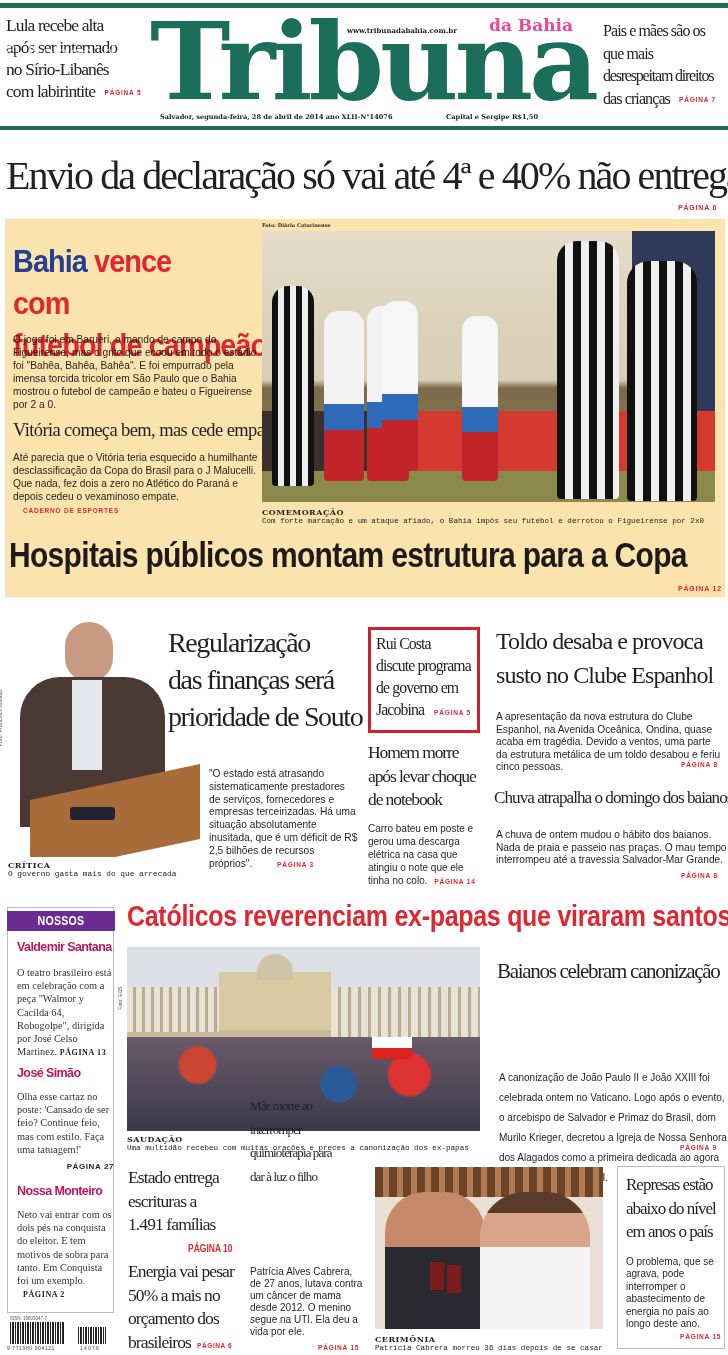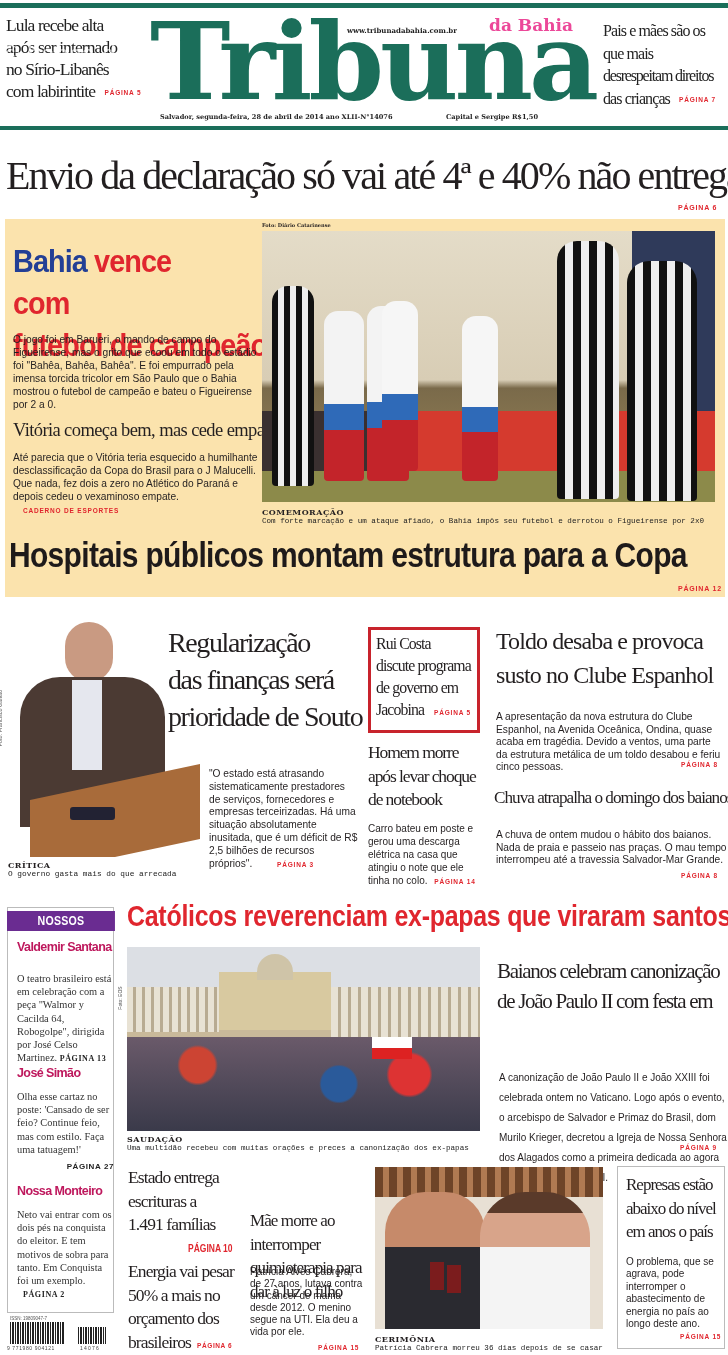--- a/index.html
+++ b/index.html
@@ -140,21 +140,21 @@
 
 <div class="abs cond" style="left:494px;top:788px;font-size:17.2px;letter-spacing:-1px;white-space:nowrap">Chuva atrapalha o domingo dos baianos</div>
 <div class="abs body" style="left:496px;top:829px;width:232px;font-size:10.2px;line-height:12.6px">A chuva de ontem mudou o hábito dos baianos. Nada de praia e passeio nas praças. O mau tempo interrompeu até a travessia Salvador-Mar Grande.</div>
 <div class="abs pg" style="left:681px;top:872px;font-size:6.5px">PÁGINA 8</div>
 
 <div class="abs col-box" style="left:7px;top:907px;width:107px;height:406px"></div>
 <div class="abs colhead" style="left:7px;top:911px;width:127px;height:20px;line-height:20px;font-size:12.5px">NOSSOS COLUNISTAS</div>
 
 <div class="abs" style="left:17px;top:940px;width:95px">
   <div class="col-name">Valdemir Santana</div>
-  <div class="col-text" style="margin-top:18px"><span>O teatro brasileiro está em celebração com a peça "Walmor y Cacilda 64, Robogolpe", dirigida por José Celso Martinez.</span> <span class="col-pg">PÁGINA 13</span></div>
+  <div class="col-text" style="margin-top:12px"><span>O teatro brasileiro está em celebração com a peça "Walmor y Cacilda 64, Robogolpe", dirigida por José Celso Martinez.</span> <span class="col-pg">PÁGINA 13</span></div>
 </div>
 <div class="abs" style="left:17px;top:1066px;width:95px">
   <div class="col-name">José Simão</div>
   <div class="col-text" style="margin-top:10px">Olha esse cartaz no poste: 'Cansado de ser feio? Continue feio, mas com estilo. Faça uma tatuagem!'</div>
   <div class="col-pg" style="text-align:right;margin-top:6px;margin-right:-2px">PÁGINA 27</div>
 </div>
 <div class="abs" style="left:17px;top:1184px;width:95px">
   <div class="col-name">Nossa Monteiro</div>
   <div class="col-text" style="margin-top:10px"><span>Neto vai entrar com os dois pés na conquista do eleitor. E tem motivos de sobra para tanto. Em Conquista foi um exemplo.</span> <span class="col-pg" style="margin-left:6px">PÁGINA 2</span></div>
 </div>
@@ -173,39 +173,38 @@
   <div class="abs" style="left:0;top:40px;width:92px;height:45px;background:repeating-linear-gradient(90deg,#e8e2d4 0 6px,#b8ab92 6px 9px)"></div>
   <div class="abs" style="left:204px;top:40px;width:149px;height:55px;background:repeating-linear-gradient(90deg,#e8e2d4 0 7px,#b8ab92 7px 10px)"></div>
   <div class="abs" style="left:0;top:90px;width:353px;height:94px;background:radial-gradient(circle at 20% 30%,#c43 0 6%,transparent 7%),radial-gradient(circle at 60% 50%,#2a5a9a 0 8%,transparent 9%),radial-gradient(circle at 80% 40%,#d33 0 7%,transparent 8%),linear-gradient(180deg,#6a5a6a,#3a3a4a)"></div>
   <div class="abs" style="left:245px;top:90px;width:40px;height:22px;background:linear-gradient(180deg,#fff 0 50%,#d22 50%)"></div>
 </div>
 <div class="abs caption-title" style="left:127px;top:1134px">SAUDAÇÃO</div>
 <div class="abs caption" style="left:127px;top:1144px;font-size:7.6px;white-space:nowrap">Uma multidão recebeu com  muitas orações e preces a canonização dos ex-papas</div>
 
 <div class="abs cond" style="left:497px;top:956px;font-size:21px;line-height:30px;letter-spacing:-1.3px;white-space:nowrap">
   <div>Baianos celebram canonização</div>
-  <div>de João Paulo II com festa em</div>
 </div>
 <div class="abs body" style="left:499px;top:1068px;width:230px;font-size:10px;line-height:20px">A canonização de João Paulo II e João XXIII foi celebrada ontem no Vaticano. Logo após o evento, o arcebispo de Salvador e Primaz do Brasil, dom Murilo Krieger, decretou a Igreja de Nossa Senhora dos Alagados como a primeira dedicada ao agora santo São João Paulo II.</div>
 <div class="abs pg" style="left:680px;top:1144px;font-size:6.5px">PÁGINA 9</div>
 
 <div class="abs cond" style="left:128px;top:1166px;font-size:17.5px;line-height:23.5px;letter-spacing:-0.9px;white-space:nowrap">
   <div>Estado entrega</div>
   <div>escrituras a</div>
   <div>1.491 famílias</div>
 </div>
 <div class="abs" style="left:188px;top:1243px;font-weight:bold;font-size:10px;color:#e0262e;transform:scaleX(0.85);transform-origin:left">PÁGINA 10</div>
 <div class="abs cond" style="left:128px;top:1260px;font-size:17.5px;line-height:23.5px;letter-spacing:-0.9px;white-space:nowrap">
   <div>Energia vai pesar</div>
   <div>50% a mais no</div>
   <div>orçamento dos</div>
   <div><span>brasileiros</span><span class="pg" style="margin-left:6px;font-size:6.5px;letter-spacing:0.6px">PÁGINA 6</span></div>
 </div>
 
-<div class="abs cond" style="left:250px;top:1209px;font-size:17px;line-height:23.5px;letter-spacing:-0.9px;white-space:nowrap">
+<div class="abs cond" style="left:250px;top:1094px;font-size:13px;line-height:23.5px;letter-spacing:-0.9px;white-space:nowrap">
   <div>Mãe morre ao</div>
   <div>interromper</div>
   <div>quimioterapia para</div>
   <div>dar à luz o filho</div>
 </div>
 <div class="abs body" style="left:250px;top:1266px;width:115px;font-size:10px;line-height:12px">Patrícia Alves Cabrera, de 27 anos, lutava contra um câncer de mama desde 2012. O menino segue na UTI. Ela deu a vida por ele.</div>
 <div class="abs pg" style="left:318px;top:1344px;font-size:6.5px">PÁGINA 15</div>
 
 <div class="abs photo" style="left:375px;top:1167px;width:228px;height:162px;background:linear-gradient(180deg,#8a5a3a 0 18%,#e8e0d4 18%)">
   <div class="abs" style="left:0;top:0;width:228px;height:30px;background:repeating-linear-gradient(90deg,#6e4428 0 8px,#b07a52 8px 14px)"></div>

